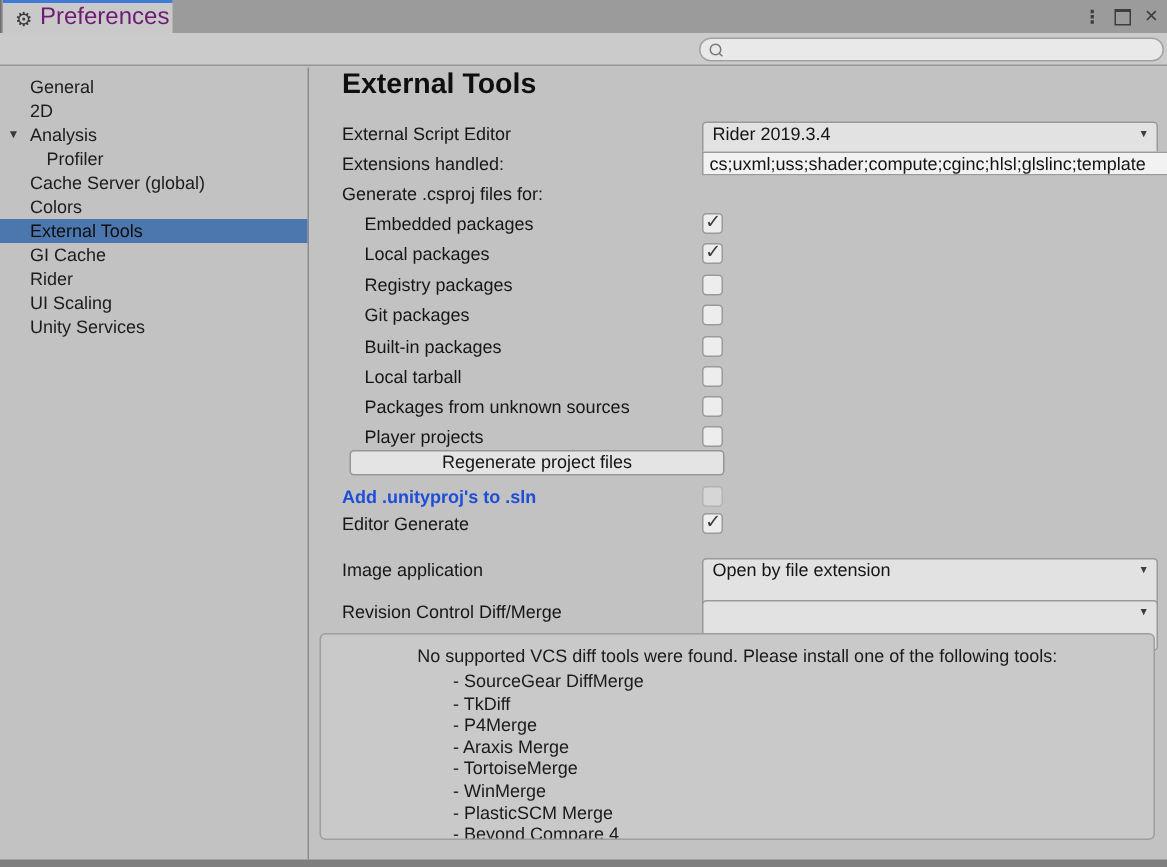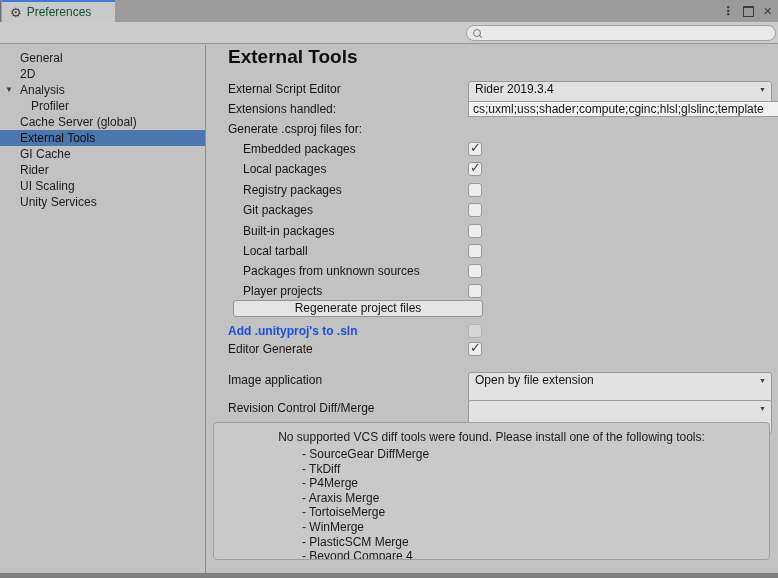--- a/index.html
+++ b/index.html
@@ -8,21 +8,21 @@
     font-family:"Liberation Sans","DejaVu Sans",sans-serif;
     background:#c2c2c2;
     -webkit-font-smoothing:antialiased;
   }
   .window{position:absolute;inset:0;}
 
   
   .tabbar{position:absolute;left:0;top:0;width:778px;height:22px;background:#9b9b9b;border-left:1px solid #6e6e6e;box-sizing:border-box;}
   .tab{position:absolute;left:1px;top:0;width:113px;height:22px;background:#c9c9c9;border-top:2px solid #407bd8;box-sizing:border-box;display:flex;align-items:center;gap:5px;padding-left:8px;}
   .tab .gear{font-size:13px;line-height:13px;color:#3c3c3c;}
-  .tab .tab-label{font-size:12px;color:#14532d;}
+  .tab .tab-label{font-size:16px;color:#701a75;}
   .winctrls{position:absolute;right:0;top:0;height:22px;display:flex;align-items:center;gap:9px;padding-right:6px;}
   .dots{font-size:12px;font-weight:bold;color:#3d3d3d;line-height:12px;}
   .maxbox{width:9px;height:8px;border:1px solid #3d3d3d;border-top:2px solid #3d3d3d;display:inline-block;}
   .closex{font-size:15px;color:#3d3d3d;line-height:14px;}
 
   
   .toolbar{position:absolute;left:0;top:22px;width:778px;height:22px;background:#cbcbcb;border-bottom:1px solid #969696;box-sizing:border-box;}
   .search{position:absolute;left:466px;top:3px;width:310px;height:16px;background:#e9e9e9;border:1px solid #a2a2a2;border-radius:8px;box-sizing:border-box;}
   .search input{position:absolute;left:18px;top:0;width:280px;height:14px;border:none;background:transparent;outline:none;font-size:11px;color:#222;}
   .mag{position:absolute;left:6px;top:3px;width:6px;height:6px;border:1px solid #777;border-radius:50%;}
@@ -83,20 +83,21 @@
   </div>
 
   <div class="content">
 
     <div class="sidebar">
       <div class="side-item">General</div>
       <div class="side-item">2D</div>
       <div class="side-item"><span class="tri">▼</span><span>Analysis</span></div>
       <div class="side-item child">Profiler</div>
       <div class="side-item">Cache Server (global)</div>
+      <div class="side-item">Colors</div>
       <div class="side-item selected">External Tools</div>
       <div class="side-item">GI Cache</div>
       <div class="side-item">Rider</div>
       <div class="side-item">UI Scaling</div>
       <div class="side-item">Unity Services</div>
     </div>
 
     <div class="main">
       <div class="h1">External Tools</div>
 

